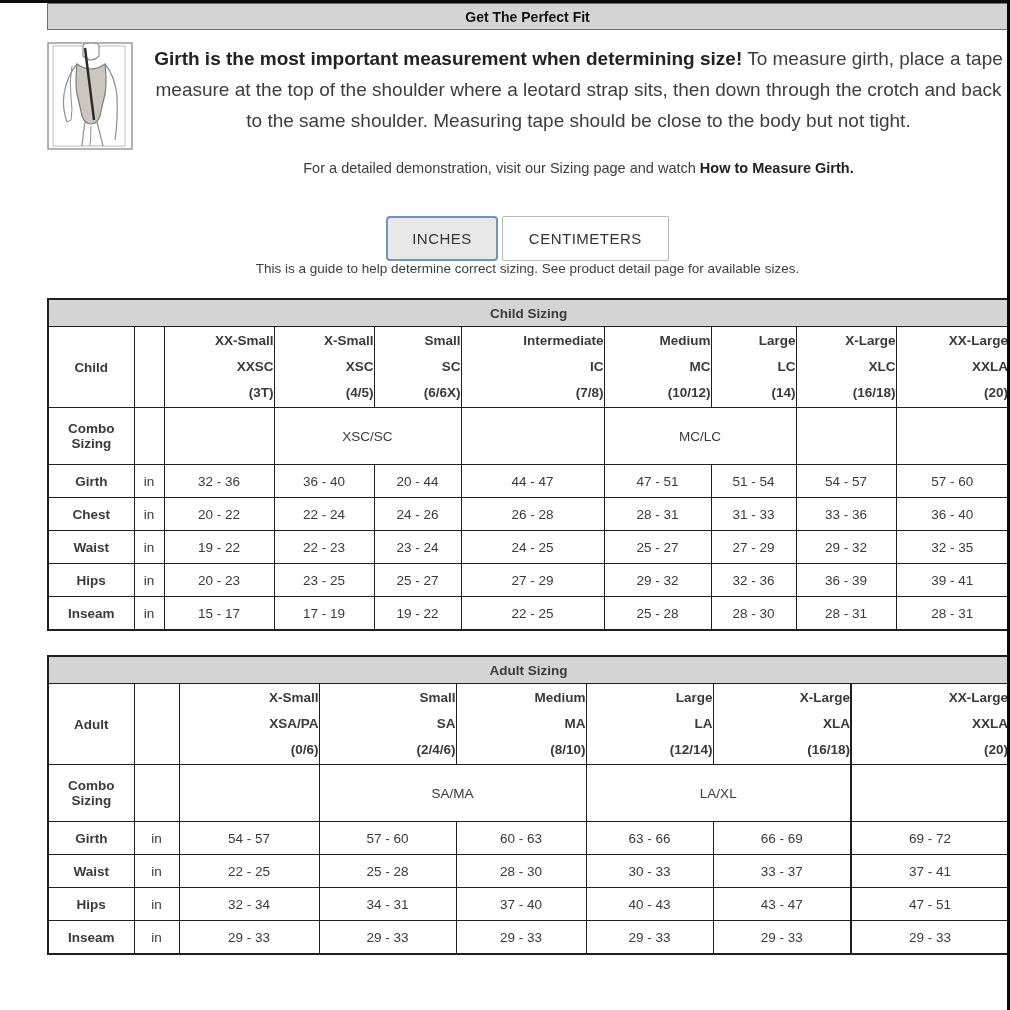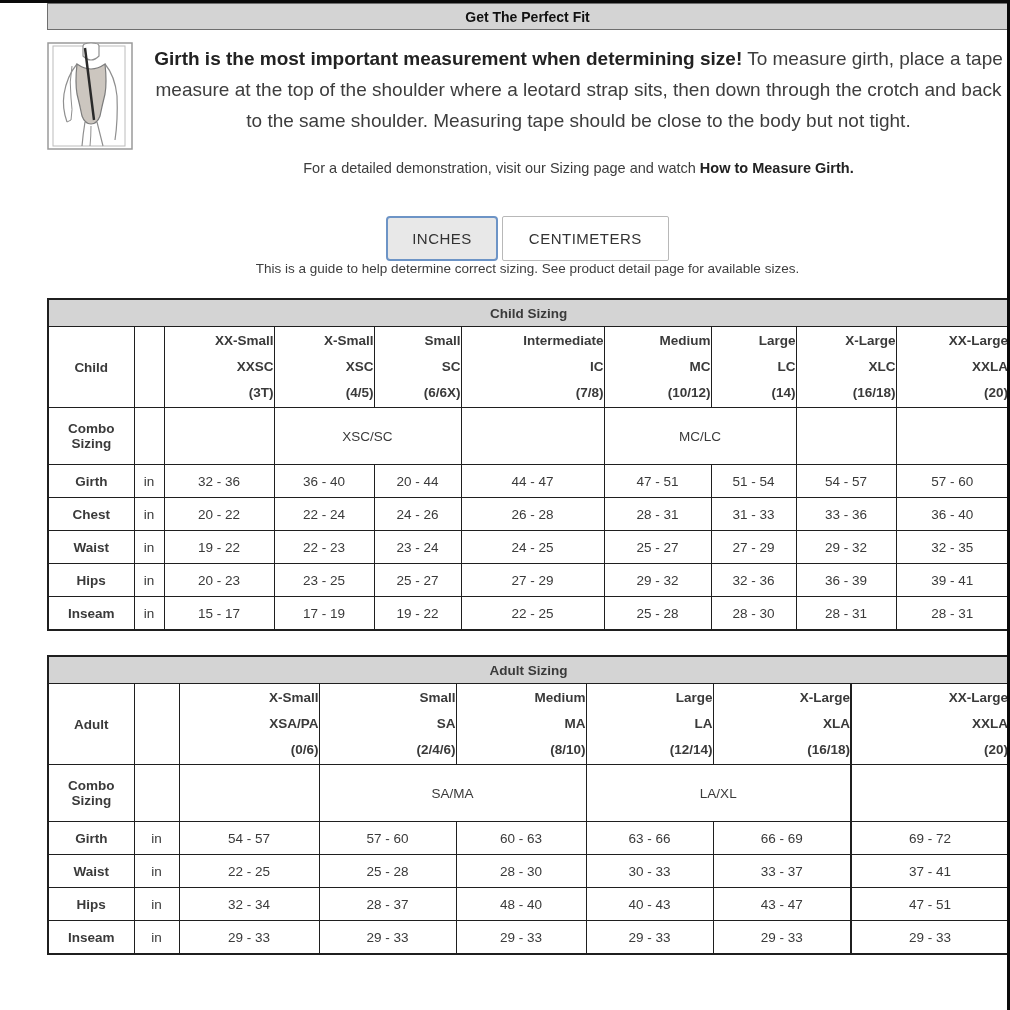--- a/index.html
+++ b/index.html
@@ -307,22 +307,22 @@
         <td>25 - 28</td>
         <td>28 - 30</td>
         <td>30 - 33</td>
         <td>33 - 37</td>
         <td class="thick-left">37 - 41</td>
       </tr>
       <tr class="data-row">
         <td class="row-head">Hips</td>
         <td>in</td>
         <td>32 - 34</td>
-        <td>28 - 37</td>
-        <td>48 - 40</td>
+        <td>34 - 31</td>
+        <td>37 - 40</td>
         <td>40 - 43</td>
         <td>43 - 47</td>
         <td class="thick-left">47 - 51</td>
       </tr>
       <tr class="data-row">
         <td class="row-head">Inseam</td>
         <td>in</td>
         <td>29 - 33</td>
         <td>29 - 33</td>
         <td>29 - 33</td>

